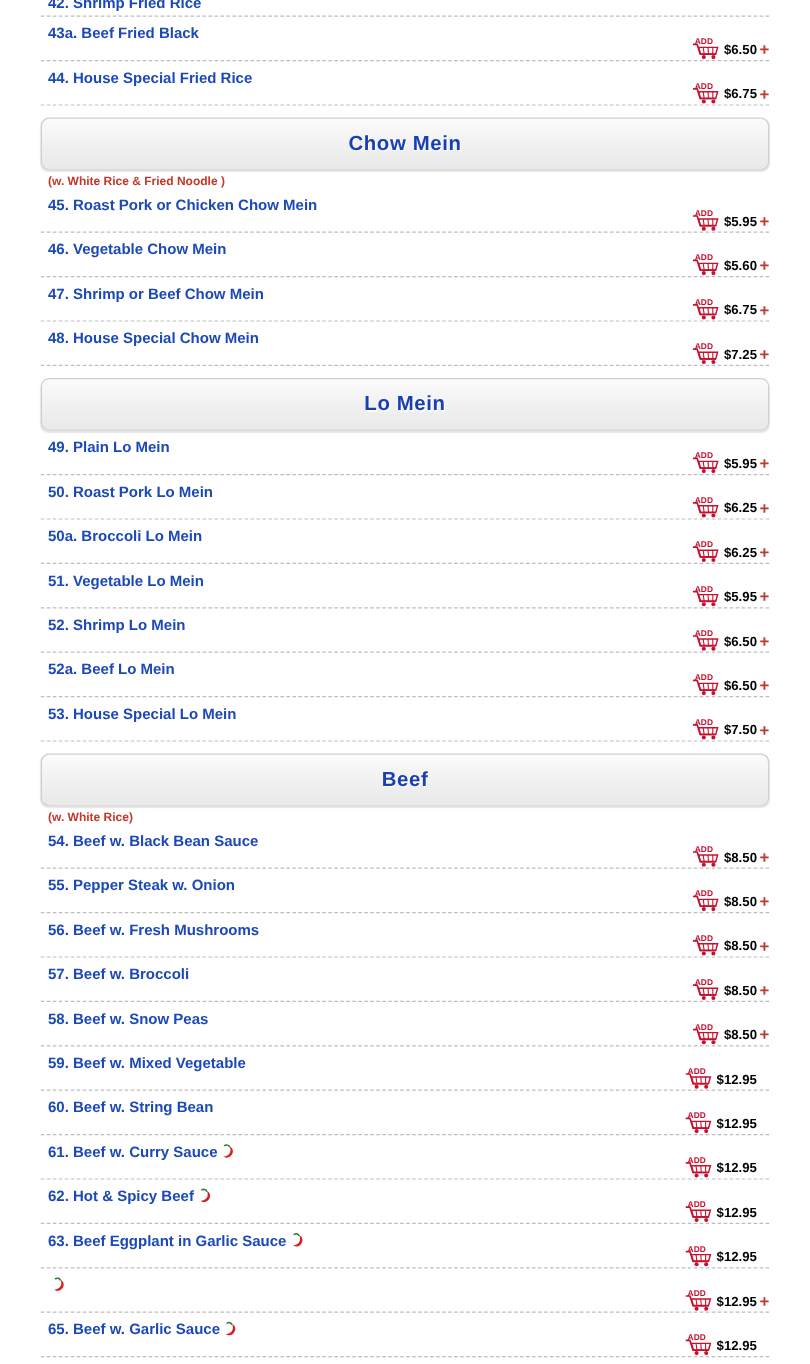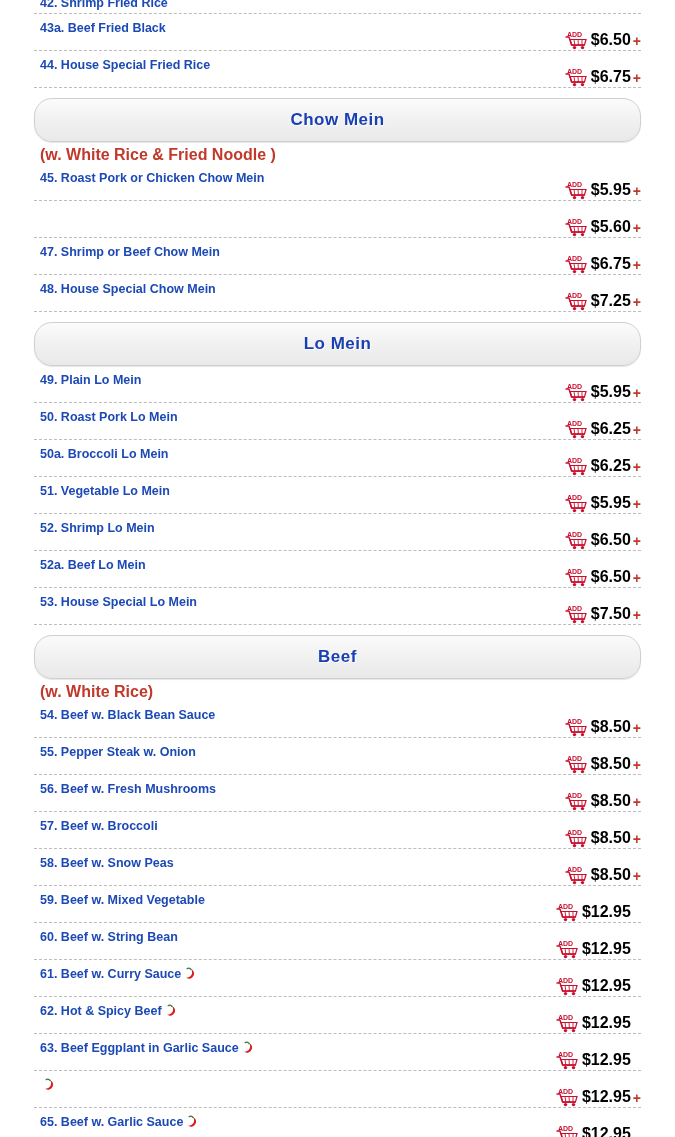--- a/index.html
+++ b/index.html
@@ -16,38 +16,38 @@
   }
   .menu-wrap {
     width: 675px;
     position: relative;
   }
   
   .section-header {
     margin: 10px 34px 0 34px;
     height: 42px;
     border: 1px solid #cfcfcf;
-    border-radius: 18px;
+    border-radius: 7px;
     background: linear-gradient(to bottom, #fbfbfb 0%, #f1f1f1 50%, #e9e9e9 100%);
     box-shadow: 0 1px 1px rgba(0,0,0,0.10);
     display: flex;
     align-items: center;
     justify-content: center;
   }
   .section-header .title {
     font-size: 17px;
     font-weight: bold;
     color: #1a3fb0;
     letter-spacing: 0.5px;
     text-shadow: 1px 1px 0 rgba(255,255,255,0.9);
   }
   
   .note {
     margin: 4px 34px 0 40px;
-    font-size: 16px;
+    font-size: 10px;
     color: #c0392b;
     font-weight: bold;
   }
   
   .item {
     position: relative;
     margin: 0 34px;
     border-bottom: 1px dashed #bdbdbd;
     min-height: 37px;
     display: flex;
@@ -82,21 +82,21 @@
   }
   .cart-btn {
     width: 24px;
     height: 21px;
     position: relative;
     margin-right: 2px;
     flex: none;
   }
   .cart-btn svg { display: block; }
   .price {
-    font-size: 16px;
+    font-size: 11px;
     font-weight: bold;
     color: #000000;
     line-height: 1;
     padding-bottom: 2px;
     white-space: nowrap;
   }
   .plus {
     color: #c0392b;
     font-weight: bold;
     font-size: 14px;
@@ -193,20 +193,21 @@
               <circle cx="17.5" cy="18.6" r="1.7" fill="#c8102e"></circle>
             </svg>
           </div>
           <div class="pricewrap">
             <div class="price">$5.95</div>
             <div class="plus">+</div>
           </div>
         </div>
       </div>
       <div class="item">
+        <div class="item-name"><span>46. Vegetable Chow Mein</span></div>
         <div class="right-block">
           <div class="cart-btn">
             <svg width="24" height="21" viewBox="0 0 24 21" xmlns="http://www.w3.org/2000/svg">
               <text x="2" y="8" font-family="Liberation Sans, sans-serif" font-size="7" font-weight="bold" fill="#c8102e">ADD</text>
               <path d="M1 8 L4 8 L6.5 16 L19 16" stroke="#c8102e" stroke-width="1.4" fill="none" stroke-linecap="round" stroke-linejoin="round"></path>
               <path d="M5.2 10.5 L21 10.5 L19.4 16.2 L6.8 16.2 Z" stroke="#c8102e" stroke-width="1.2" fill="none"></path>
               <line x1="9" y1="10.5" x2="9.8" y2="16" stroke="#c8102e" stroke-width="0.9"></line>
               <line x1="13" y1="10.5" x2="13.4" y2="16" stroke="#c8102e" stroke-width="0.9"></line>
               <line x1="17" y1="10.5" x2="17" y2="16" stroke="#c8102e" stroke-width="0.9"></line>
               <circle cx="9.5" cy="18.6" r="1.7" fill="#c8102e"></circle>

